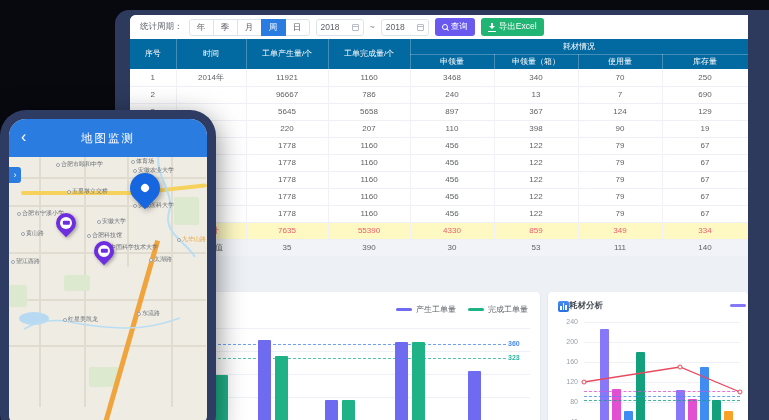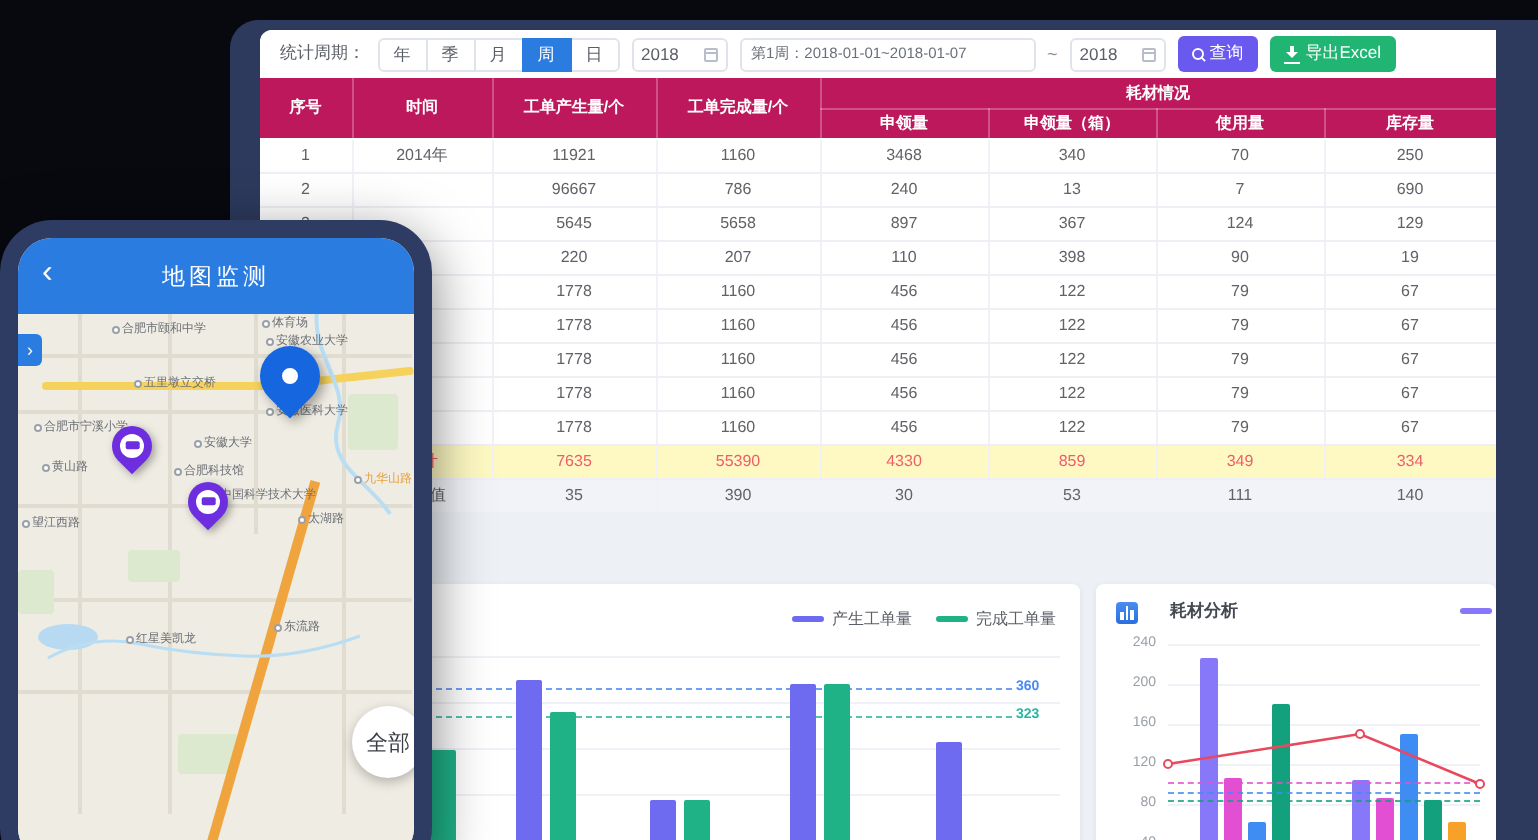--- a/index.html
+++ b/index.html
@@ -43,41 +43,41 @@
   .mag { width:6px; height:6px; border:1px solid #fff; border-radius:50%; position:relative; margin-right:3px; }
   .mag::after { content:""; position:absolute; width:3px; height:1px; background:#fff;
                 transform:rotate(45deg); right:-2px; bottom:-1px; }
   .dl { position:relative; width:8px; height:9px; margin-right:3px; border-bottom:1px solid #fff; }
   .dl::before { content:""; position:absolute; left:3px; top:0; width:2px; height:4px; background:#fff; }
   .dl::after { content:""; position:absolute; left:1px; top:3px; border-left:3px solid transparent;
                border-right:3px solid transparent; border-top:3px solid #fff; }
 
   
   table.rpt { width:618px; border-collapse:collapse; table-layout:fixed; background:#fff; }
-  .rpt th { background:#be185d; color:#fff; font-size:8px; font-weight:bold; height:15px;
+  .rpt th { background:#0369a1; color:#fff; font-size:8px; font-weight:normal; height:15px;
             border-right:1px solid rgba(255,255,255,.25); border-bottom:1px solid rgba(255,255,255,.25); }
   .rpt td { font-size:8px; color:#606266; text-align:center; height:17px;
             border-right:1px solid #f0f2f7; border-bottom:1px solid #eef0f6; background:#fff; white-space:nowrap; }
   .rpt tr.total td { background:#fef9c3; color:#ee5d6c; }
   .rpt tr.avg td { background:#f2f3f8; }
 
   
   .card { position:absolute; background:#fff; border-radius:4px; overflow:hidden;
           box-shadow:0 1px 3px rgba(30,40,70,.08); }
   #leftCard { left:138px; top:292px; width:402px; height:200px; }
   #rightCard { left:548px; top:292px; width:200px; height:200px; }
   .legend { position:absolute; top:12px; right:12px; display:flex; gap:12px; align-items:flex-end; }
   .lg-item { display:flex; align-items:center; gap:4px; font-size:8px; color:#5a5e66; }
   .sw { width:16px; height:3px; border-radius:2px; }
   .gline { position:absolute; height:1px; background:#f0f1f6; }
   .refline { position:absolute; border-top:1px dashed; opacity:.8; }
   .reflabel { position:absolute; font-size:7px; font-weight:bold; }
   .bar { position:absolute; border-radius:1px 1px 0 0; }
   .ytick { position:absolute; font-size:7px; color:#9aa0a8; width:26px; text-align:right; }
-  .rc-title { position:absolute; left:10px; top:8px; display:flex; align-items:center; gap:16px; }
+  .rc-title { position:absolute; left:10px; top:8px; display:flex; align-items:center; gap:0; }
   .rc-icon { width:11px; height:11px; border-radius:2px; background:linear-gradient(180deg,#4a8cf0,#2a6fe0);
              display:flex; align-items:flex-end; justify-content:center; gap:1px; padding:2px; }
   .rc-icon i { display:block; width:1.5px; background:#fff; }
   .rc-text { font-size:8.5px; font-weight:bold; color:#454a52; }
   .lg-stub { position:absolute; top:12px; right:2px; width:16px; height:3px; border-radius:2px; background:#8678f9; }
 
   
   .phone { position:absolute; left:0px; top:110px; width:216px; height:330px;
            background:#2e3c63; border-radius:26px; padding:9px;
            box-shadow:0 8px 28px rgba(0,0,0,.5); z-index:5; }
@@ -134,21 +134,20 @@
             <div class="seg">年</div>
             <div class="seg">季</div>
             <div class="seg">月</div>
             <div class="seg on">周</div>
             <div class="seg">日</div>
           </div>
         <div class="ysel">
           <span>2018</span>
           <span class="cal"></span>
         </div>
-        <div class="winput">第1周：2018-01-01~2018-01-07</div>
         <span class="tilde">~</span>
         <div class="ysel">
           <span>2018</span>
           <span class="cal"></span>
         </div>
         <button class="btn btn-query">
           <span class="mag"></span>
           <span>查询</span>
         </button>
         <button class="btn btn-export">
@@ -461,17 +460,16 @@
             </div>
             <div class="mlabel" style="left: 128px; top: 152px;">
               <i></i>
               <span>东流路</span>
             </div>
           </div>
         <div class="pin-cam" style="left:47px;top:56px"></div>
         <div class="pin-cam" style="left:85px;top:84px"></div>
         <div class="pin-blue" style="left:121px;top:16px"></div>
         <div class="expand">›</div>
-        <div class="all-btn" style="left:167px;top:196px">全部</div>
       </div>
     </div>
   </div>
 </div>
 
 </body></html>

